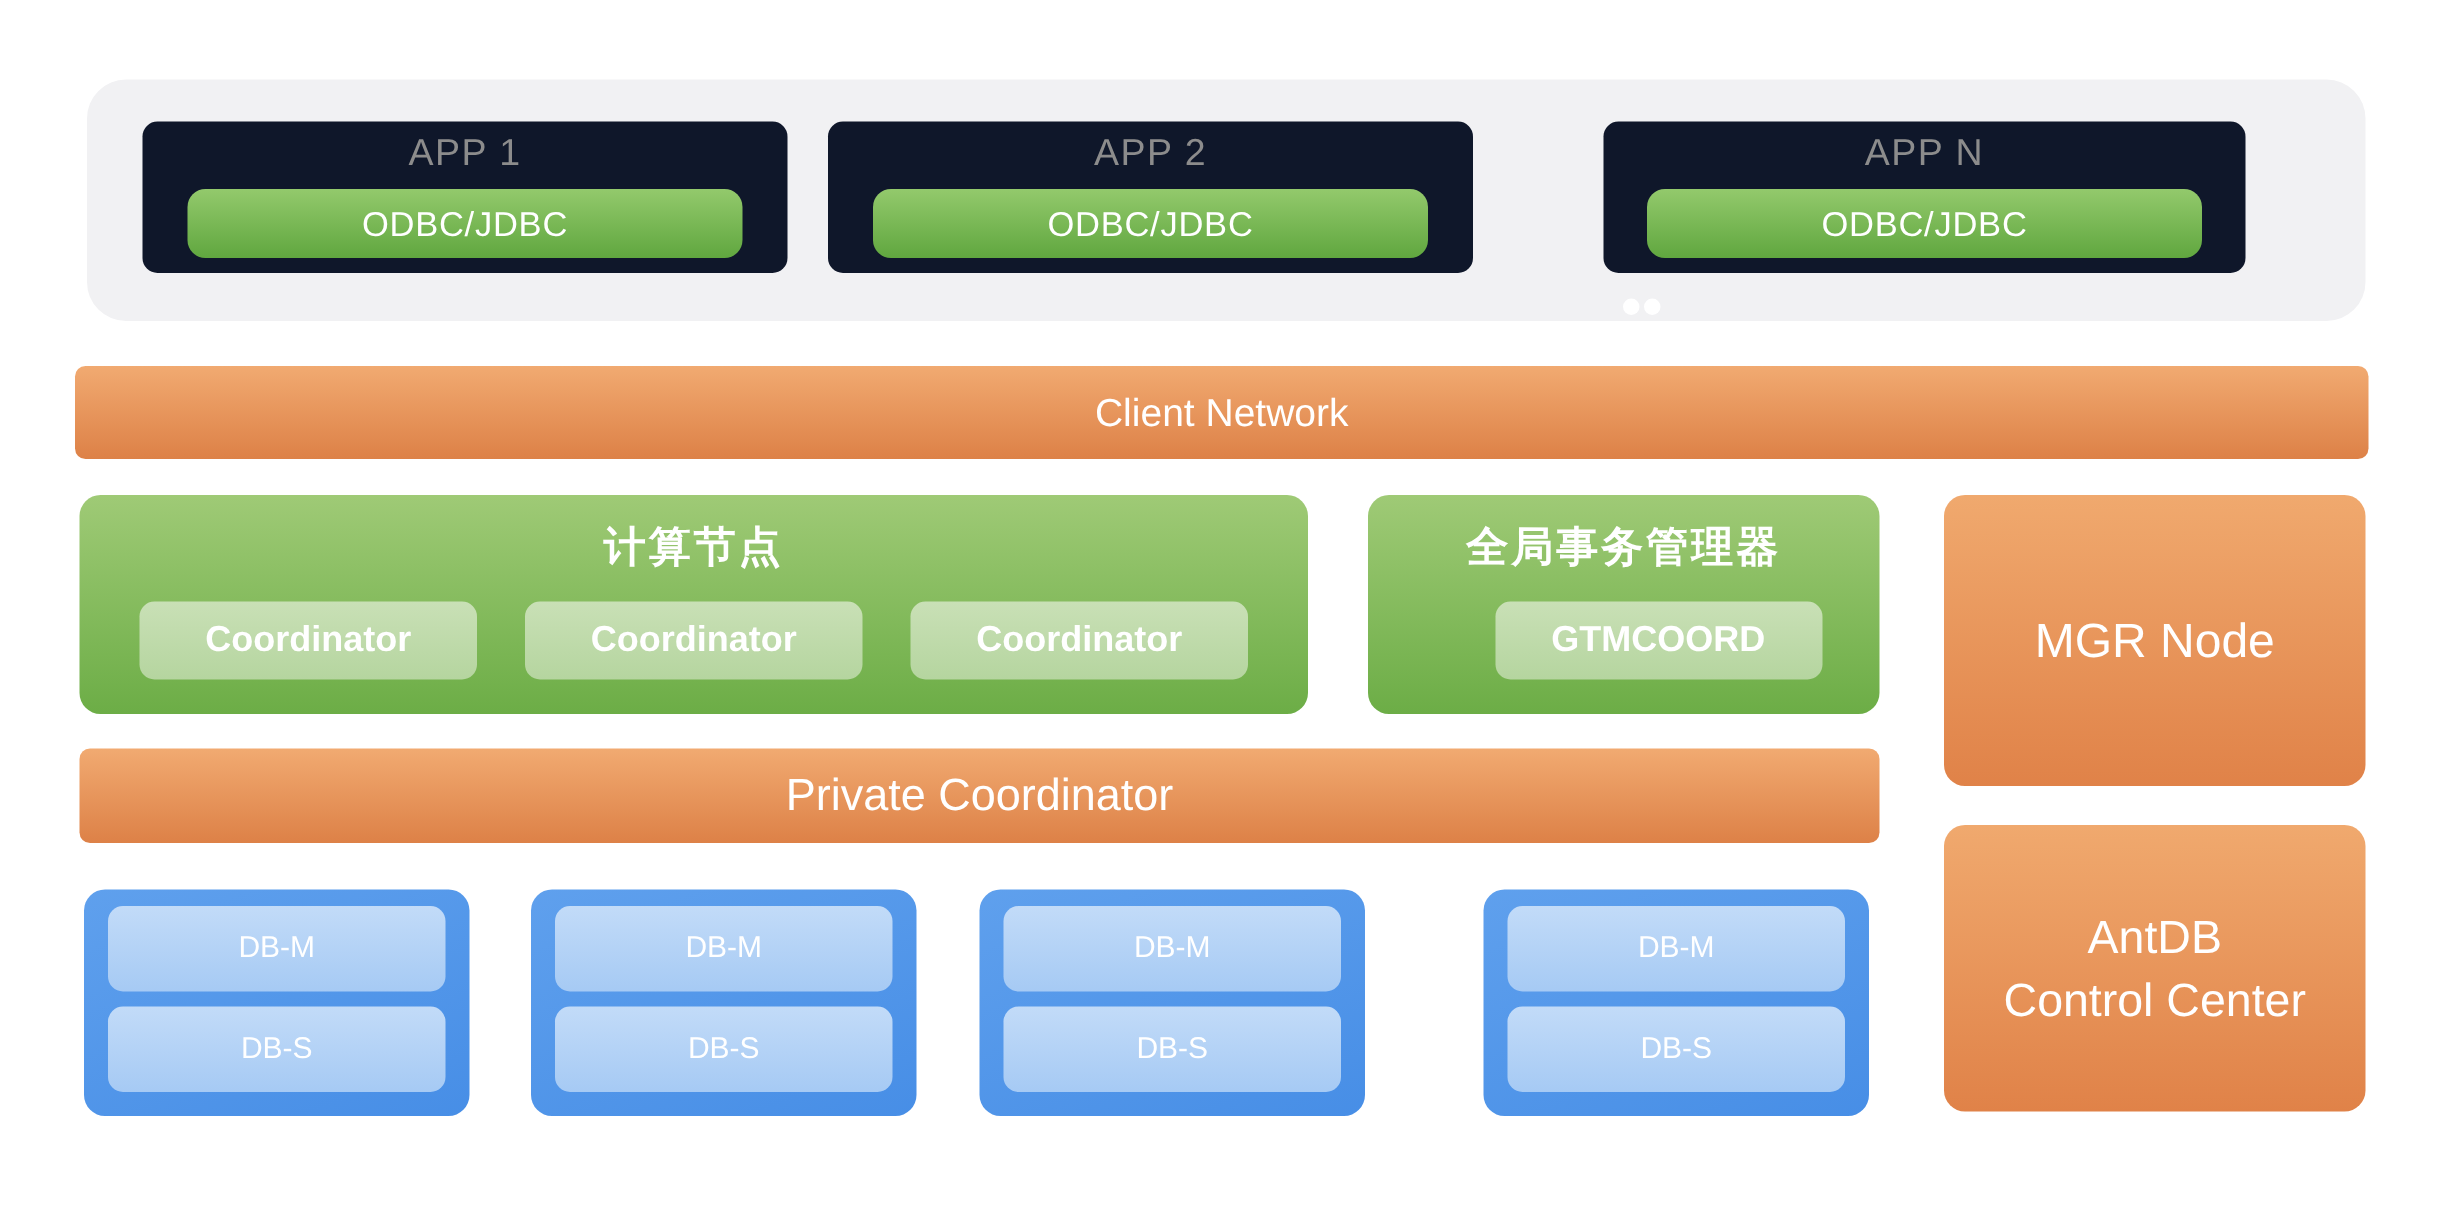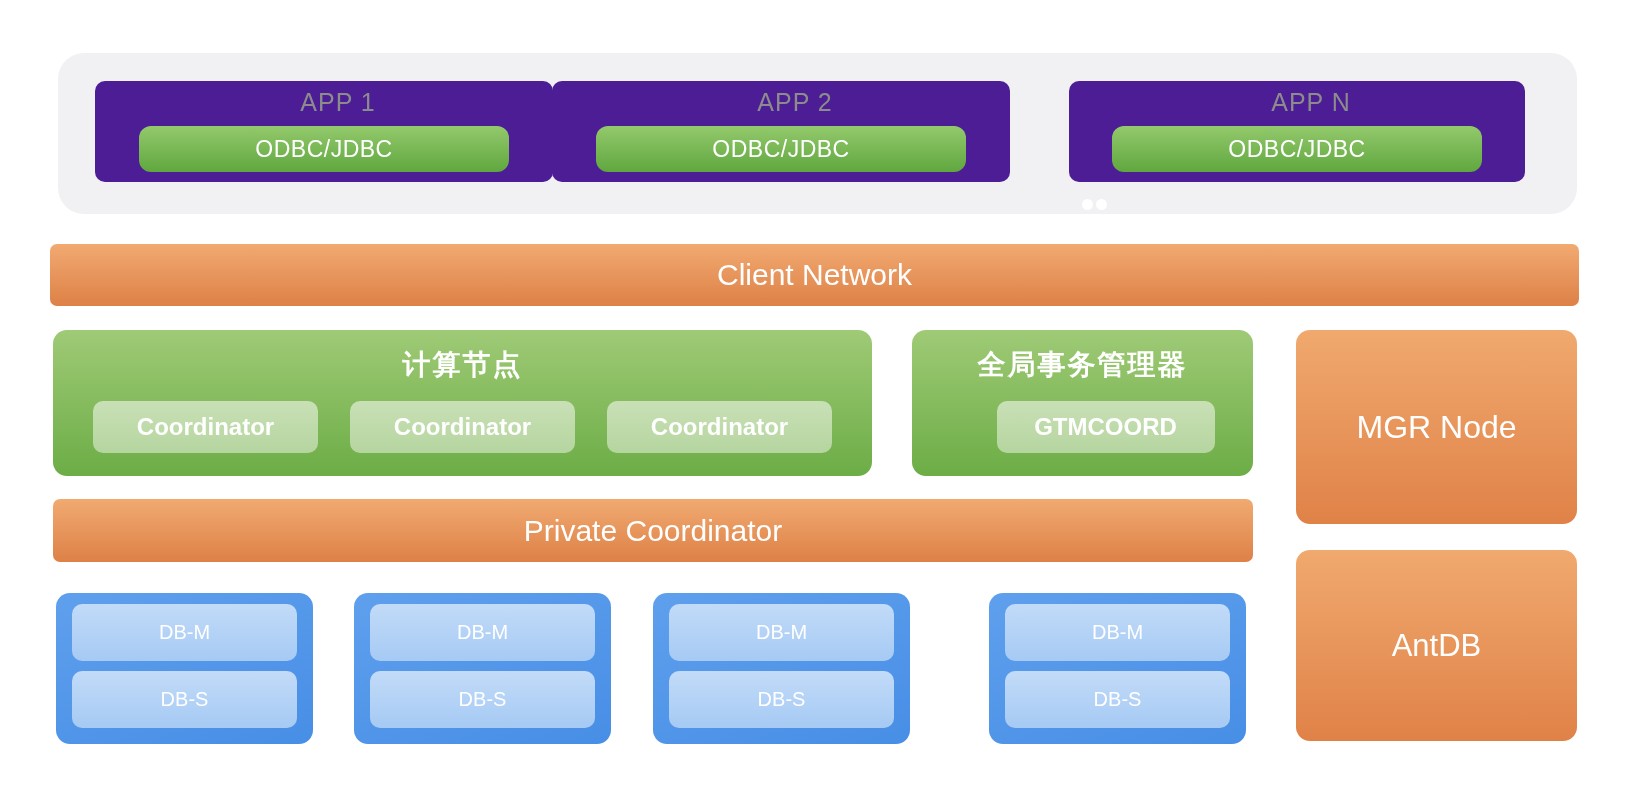--- a/index.html
+++ b/index.html
@@ -2,38 +2,38 @@
 <html><head>
 <meta charset="utf-8">
 <style>
   html,body{margin:0;padding:0;background:#ffffff;}
   body{font-family:"Liberation Sans","DejaVu Sans",sans-serif;}
   #canvas{position:relative;width:1635px;height:810px;background:#ffffff;overflow:hidden;}
 
   
   .app-layer{position:absolute;left:58px;top:53px;width:1519px;height:161px;
     background:#f1f1f3;border-radius:26px;}
-  .app-card{position:absolute;top:28px;height:101px;background:#4c1d95;border-radius:10px;padding-left:28px;}
+  .app-card{position:absolute;top:28px;height:101px;background:#0f172a;border-radius:10px;}
   .app-card.c1{left:37px;width:430px;}
   .app-card.c2{left:494px;width:430px;}
   .app-card.c3{left:1011px;width:428px;}
   .app-title{margin-top:7px;text-align:center;font-size:25px;color:#8c8c8c;letter-spacing:1px;}
   .odbc-btn{position:absolute;left:50%;transform:translateX(-50%);top:45px;width:370px;height:46px;
     border-radius:12px;background:linear-gradient(180deg,#93c96c 0%,#60a73f 100%);
     color:#ffffff;font-size:23px;display:flex;align-items:center;justify-content:center;letter-spacing:.5px;}
   .dot{position:absolute;width:11px;height:11px;border-radius:50%;background:#ffffff;}
   .dot.d1{left:1024px;top:146px;}
   .dot.d2{left:1038px;top:146px;}
   .dot.d3{left:1023px;top:202px;}
 
   
   .net-bar{position:absolute;border-radius:7px;color:#ffffff;
     background:linear-gradient(180deg,#f1aa71 0%,#dd8147 100%);
     display:flex;align-items:center;justify-content:center;}
-  .client-net{left:50px;top:244px;width:1529px;height:62px;font-size:30px;}
+  .client-net{left:50px;top:244px;width:1529px;height:62px;font-size:26px;}
   .private-net{left:53px;top:499px;width:1200px;height:63px;font-size:30px;}
 
   
   .green-box{position:absolute;top:330px;height:146px;border-radius:14px;
     background:linear-gradient(180deg,#9fca76 0%,#6cad46 100%);color:#ffffff;font-weight:bold;}
   .compute-box{left:53px;width:819px;}
   .gtm-box{left:912px;width:341px;}
   .green-title{text-align:center;margin-top:16px;font-size:28px;letter-spacing:2px;}
   .pill{position:absolute;top:71px;height:52px;border-radius:10px;
     background:linear-gradient(180deg,#c9e0b6 0%,#b5d59f 100%);
@@ -119,16 +119,17 @@
     <div class="db-pill db-s">DB-S</div>
   </div>
   <div class="db-group g4">
     <div class="db-pill db-m">DB-M</div>
     <div class="db-pill db-s">DB-S</div>
   </div>
 
   <div class="orange-box acc-box">
     <div>
       <div>AntDB</div>
+      <div>Control Center</div>
     </div>
   </div>
 
 </div>
 
 </body></html>

